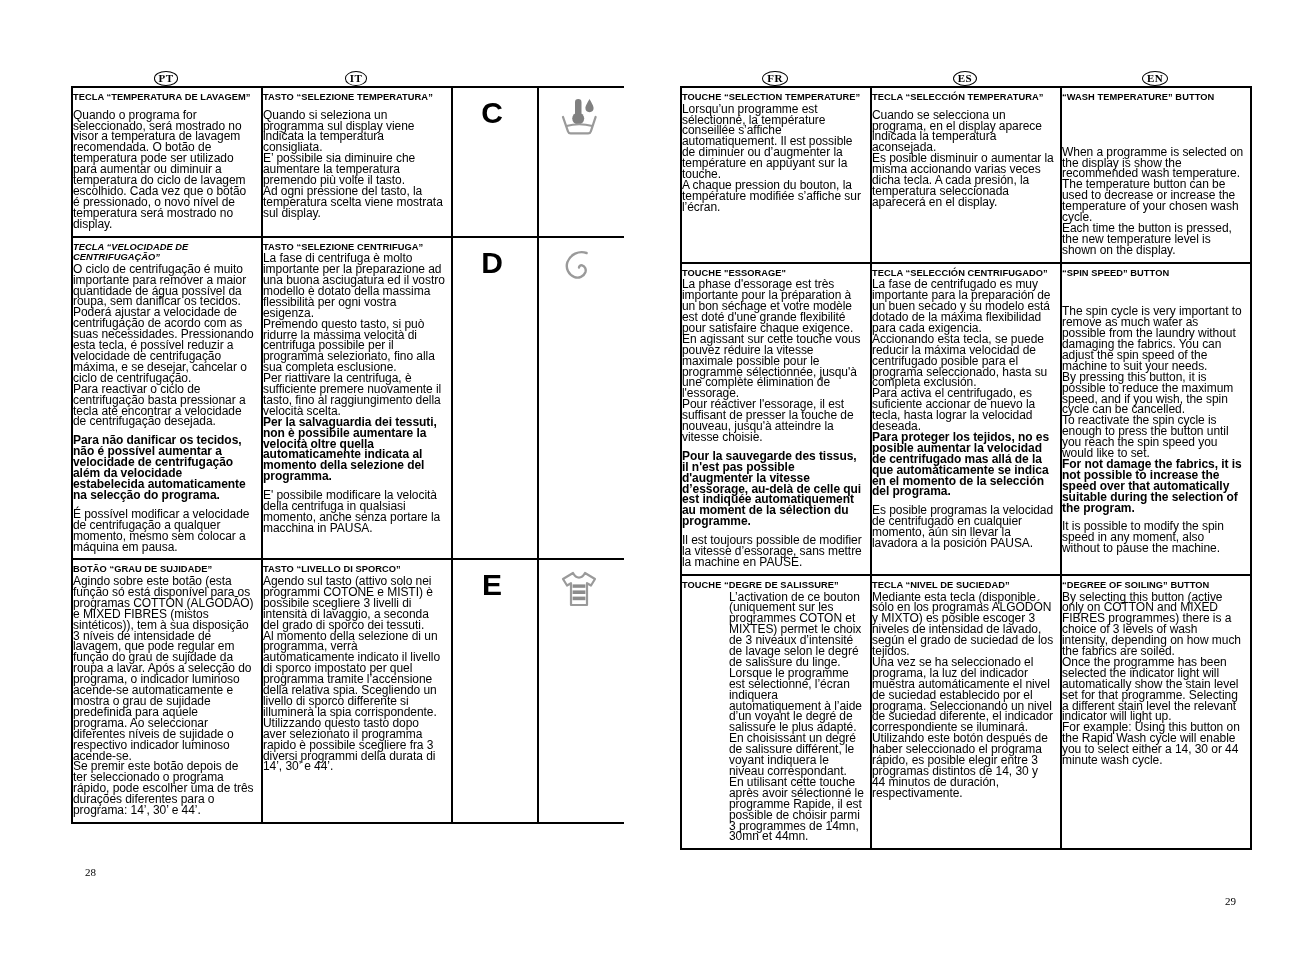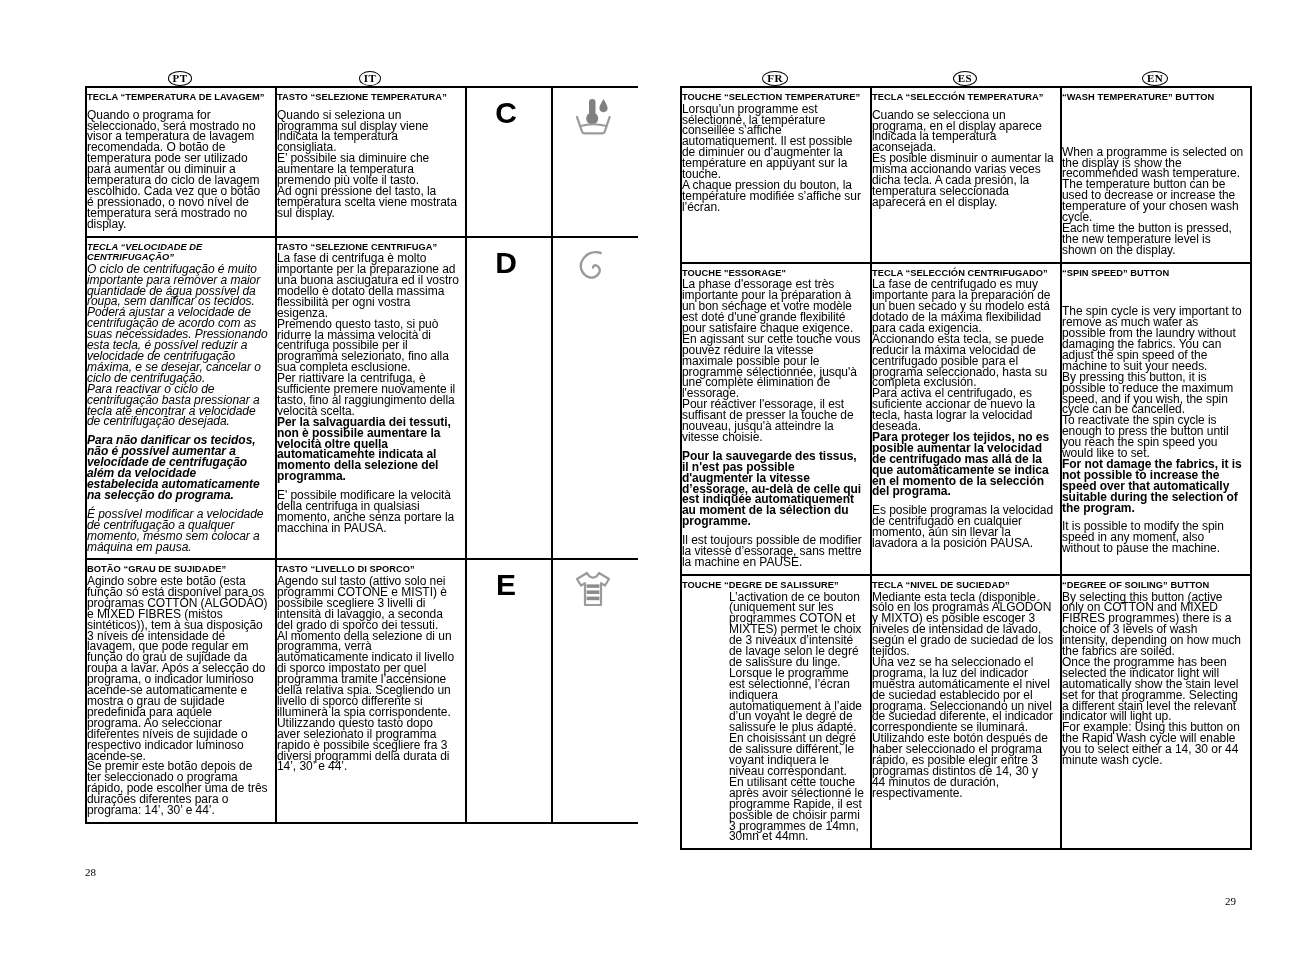--- a/index.html
+++ b/index.html
@@ -12,21 +12,21 @@
   }
   .page{
     position:relative;
     width:1308px;height:954px;
   }
   
   .sheet{
     position:absolute;
     top:70px;
   }
-  .sheet.left{ left:85px; width:552px; }
+  .sheet.left{ left:71px; width:552px; }
   .sheet.right{ left:680px; width:570px; }
 
   
   .flagrow{
     display:flex;
     height:16px;
     align-items:flex-end;
   }
   .flagcell{
     display:flex;
@@ -73,21 +73,21 @@
   }
   .h.it{ font-style:italic; }
   p.t{
     font-size:12px;
     line-height:10.9px;
     margin:0;
     letter-spacing:-.05px;
   }
   p.t.gap{ margin-top:8px; }
   p.t.b{ font-weight:bold; }
-  p.t.i{ font-style:italic; }
+  p.t.i{ }
   .spacer6{height:6px;}
 
   
   td.letter{
     text-align:center;
     vertical-align:top;
     padding-top:10px;
   }
   .bigletter{
     font-size:30px;

